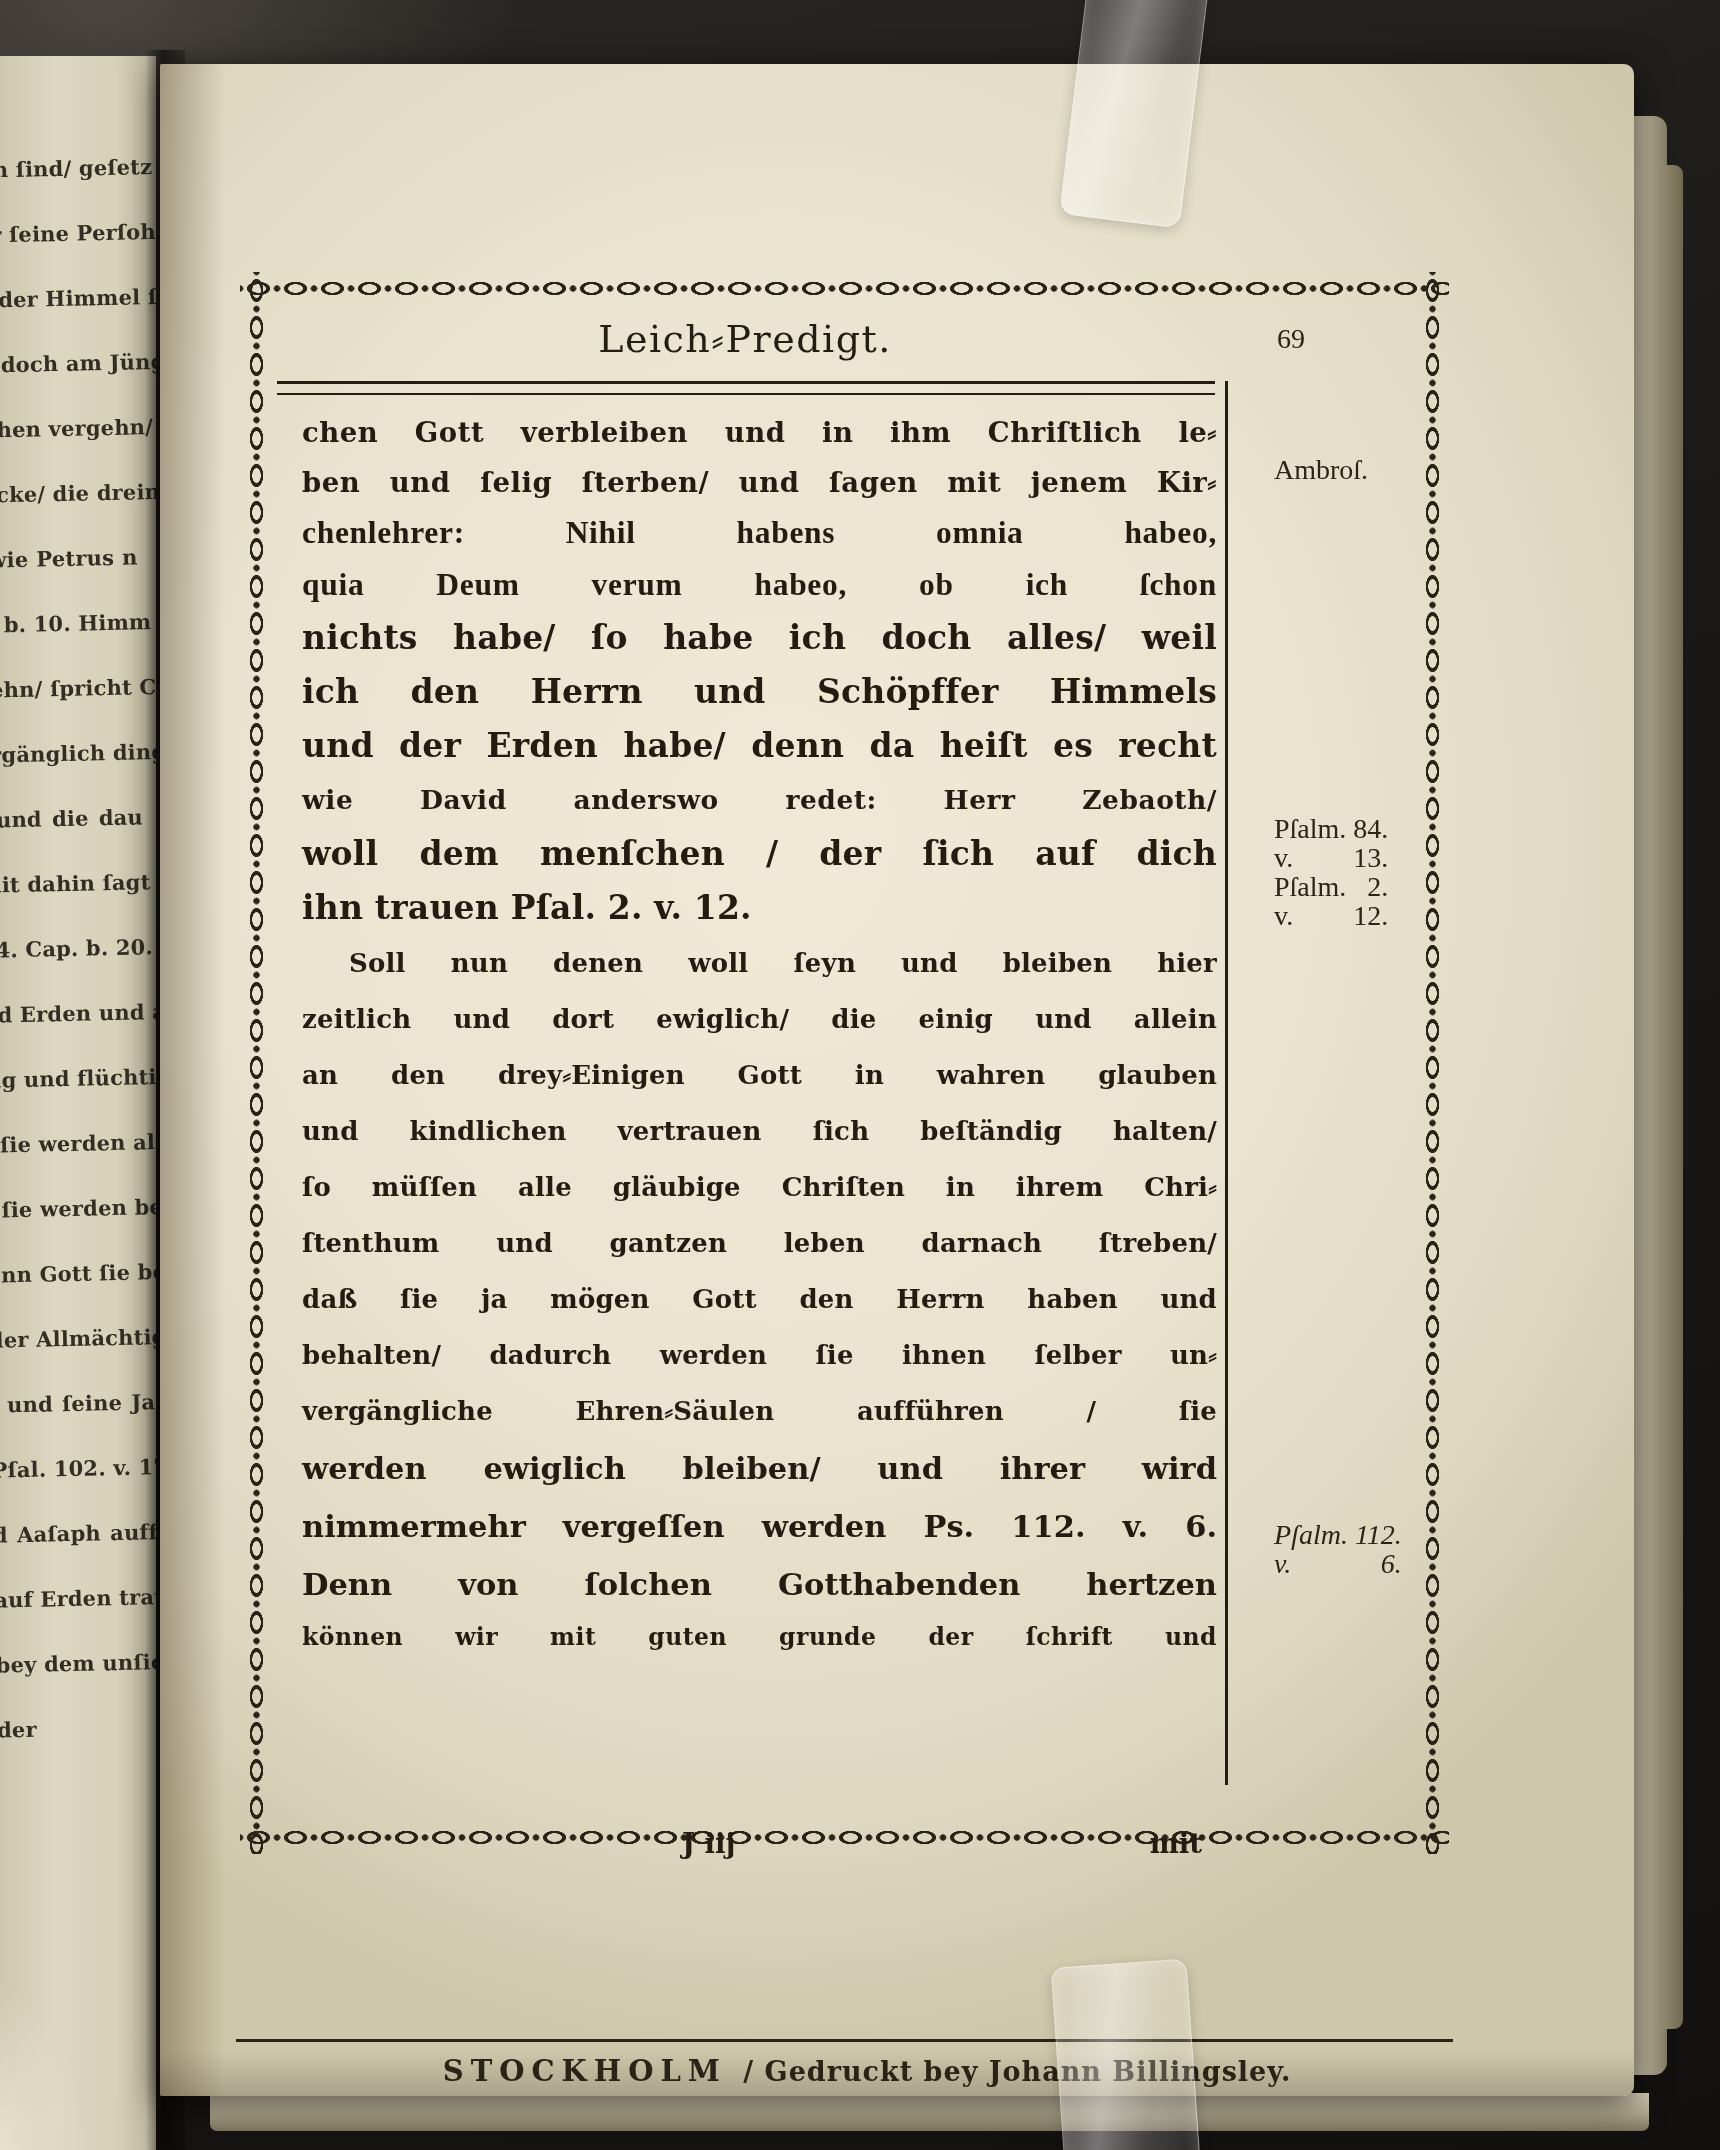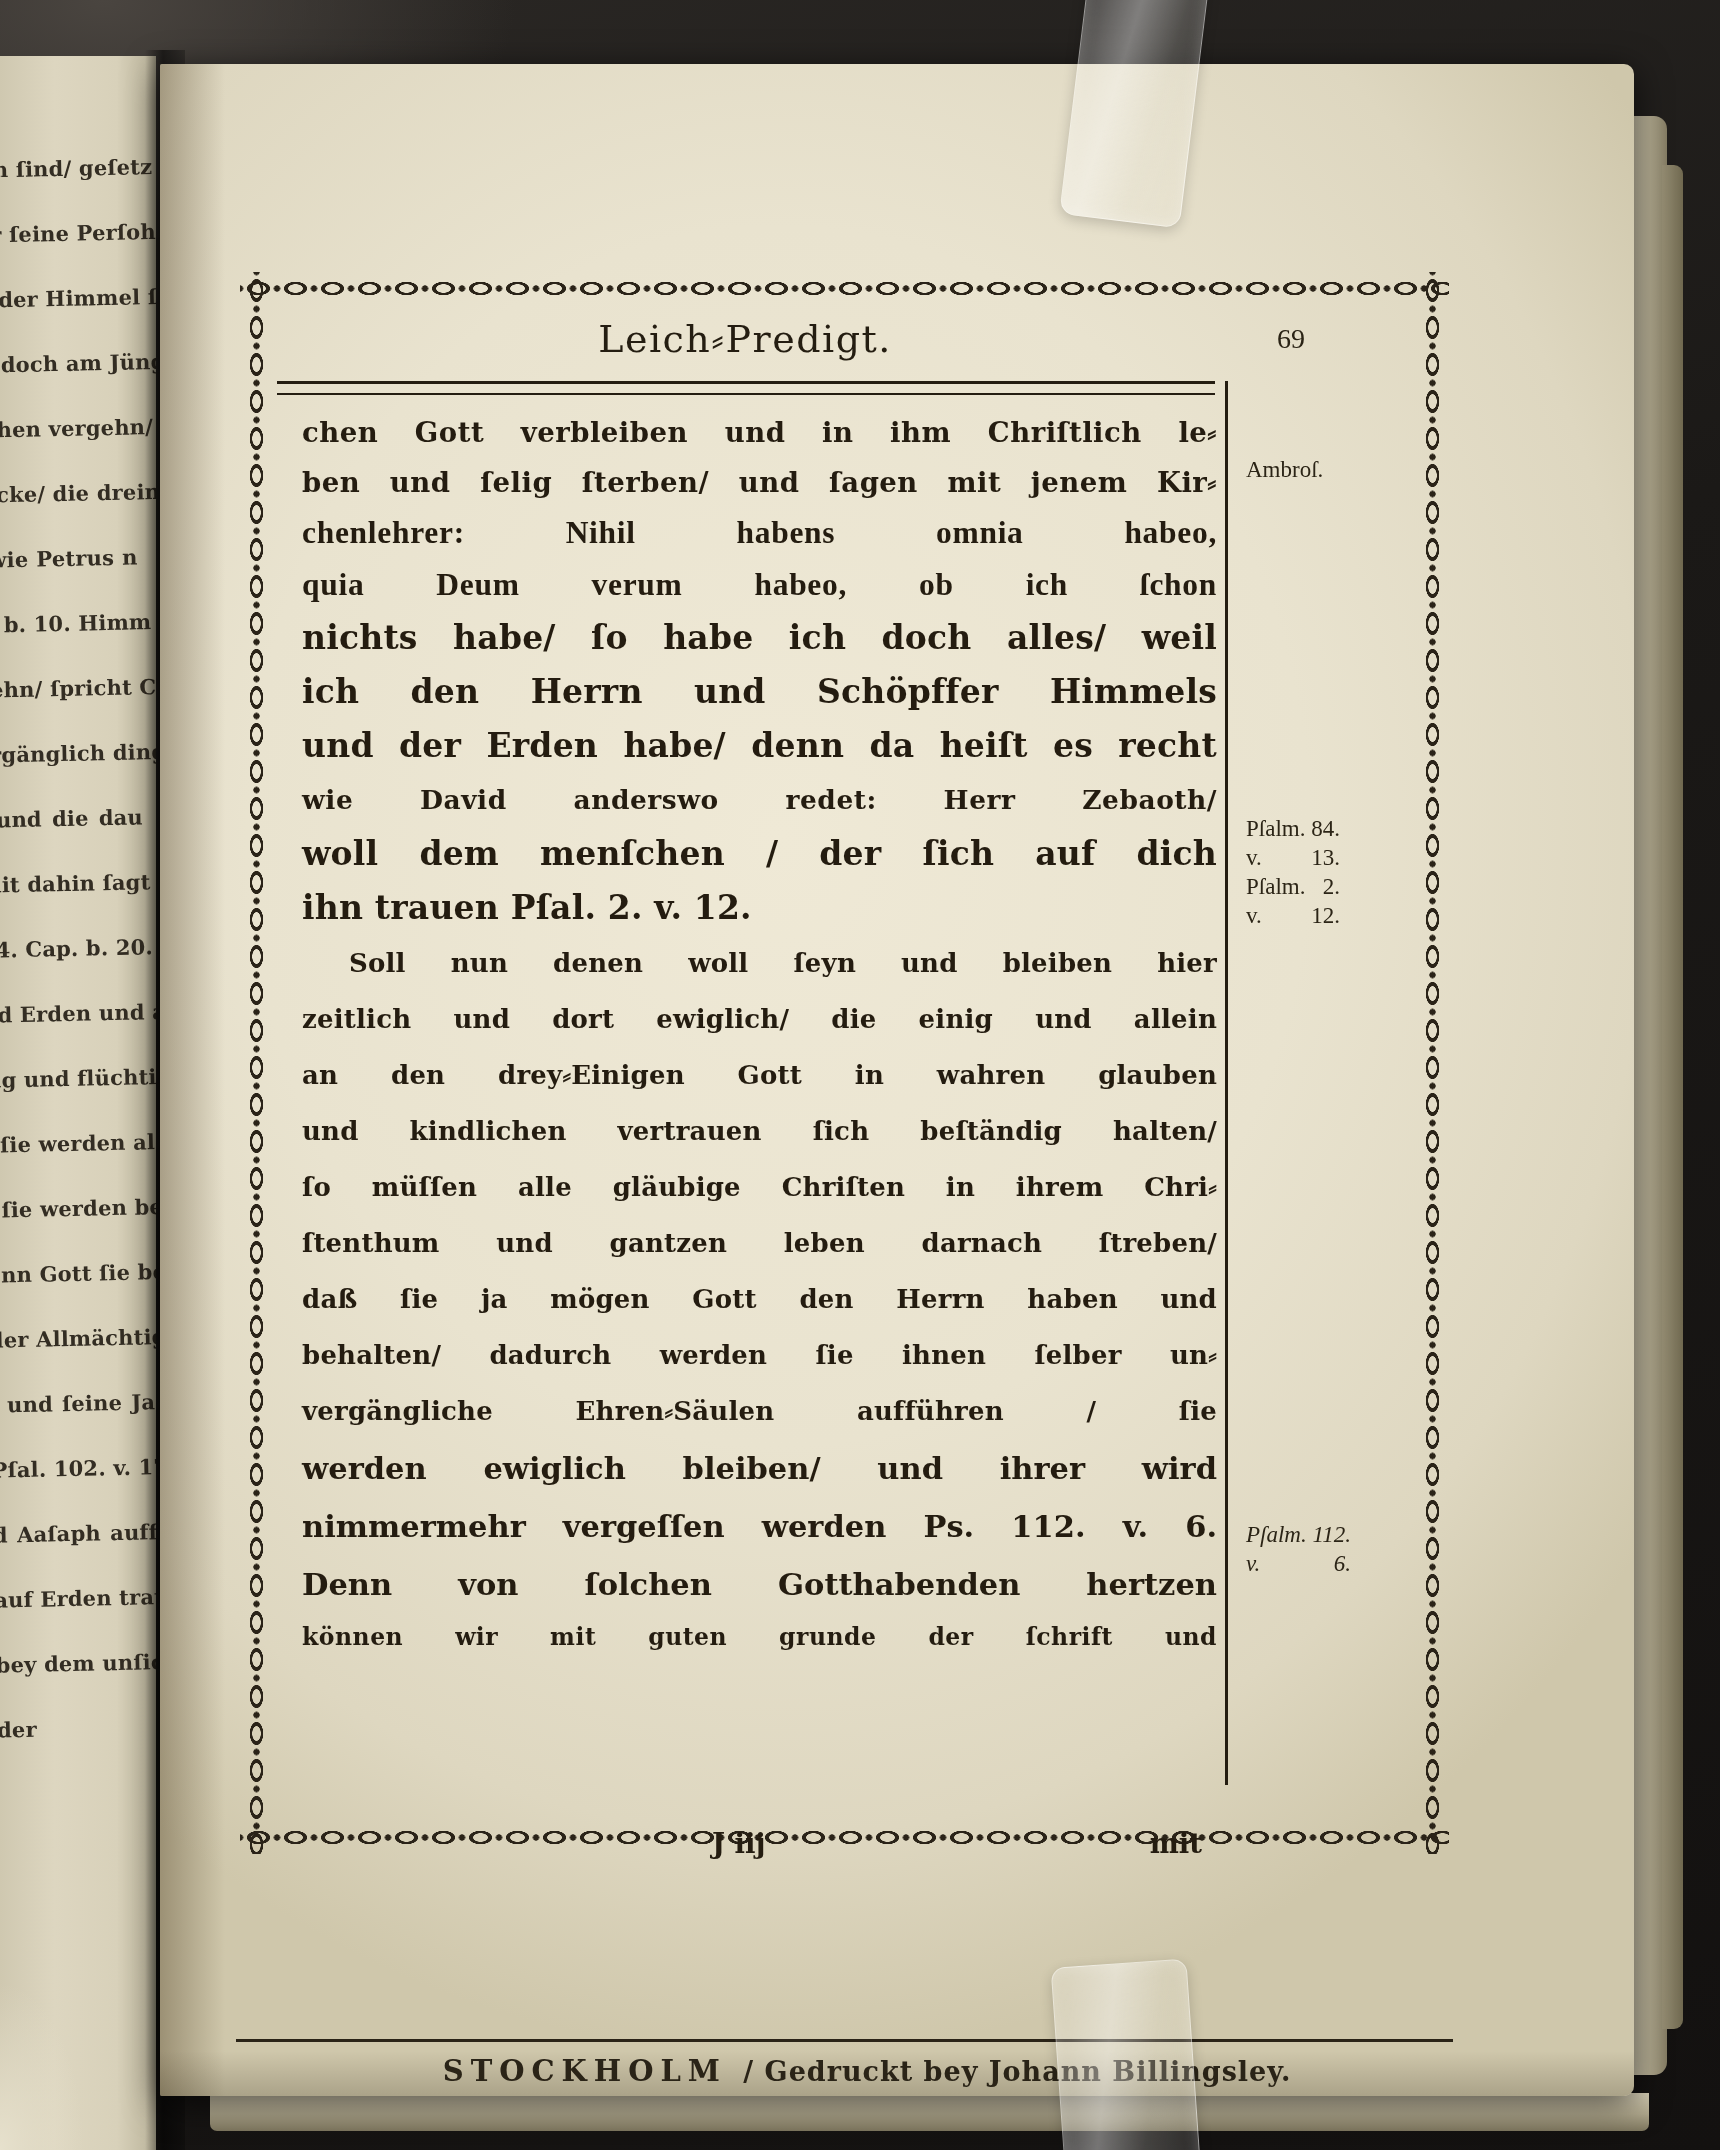--- a/index.html
+++ b/index.html
@@ -128,25 +128,25 @@
   .l-p2  {font-size:26px;line-height:56px;letter-spacing:0.2px;}
   .l-p2big{font-size:30.5px;line-height:58px;}
   .l-p2sm{font-size:23.5px;line-height:48px;letter-spacing:0.5px;}
   .l-ind{text-indent:47px;}
   .l-left{text-align-last:left;}
 
   .sig-row{
     position:absolute;left:29px;top:1522px;width:915px;height:40px;
     font-weight:700;font-size:27.5px;color:#241c10;
   }
-  .signature{position:absolute;left:380px;margin-left:30px;}
+  .signature{position:absolute;left:380px;}
   .catchword{position:absolute;right:15px;text-align:right;}
 
   .margin-col{position:absolute;left:973px;top:0;width:165px;font-family:"Liberation Serif",serif;color:#2b2416;}
-  .margin-note{font-size:23px;line-height:29px;}
+  .margin-note{font-size:28px;line-height:29px;margin-left:28px;}
   .mn-1{position:absolute;left:0;top:150px;}
   .mn-2{position:absolute;left:0;top:509px;}
   .mn-3{position:absolute;left:0;top:1215px;font-style:italic;}
 
   
   .imprint-rule{
     position:absolute;left:76px;top:1975px;width:1217px;height:2.5px;background:#2a2317;
   }
   .imprint{
     position:absolute;left:120px;top:1990px;width:1174px;text-align:center;

